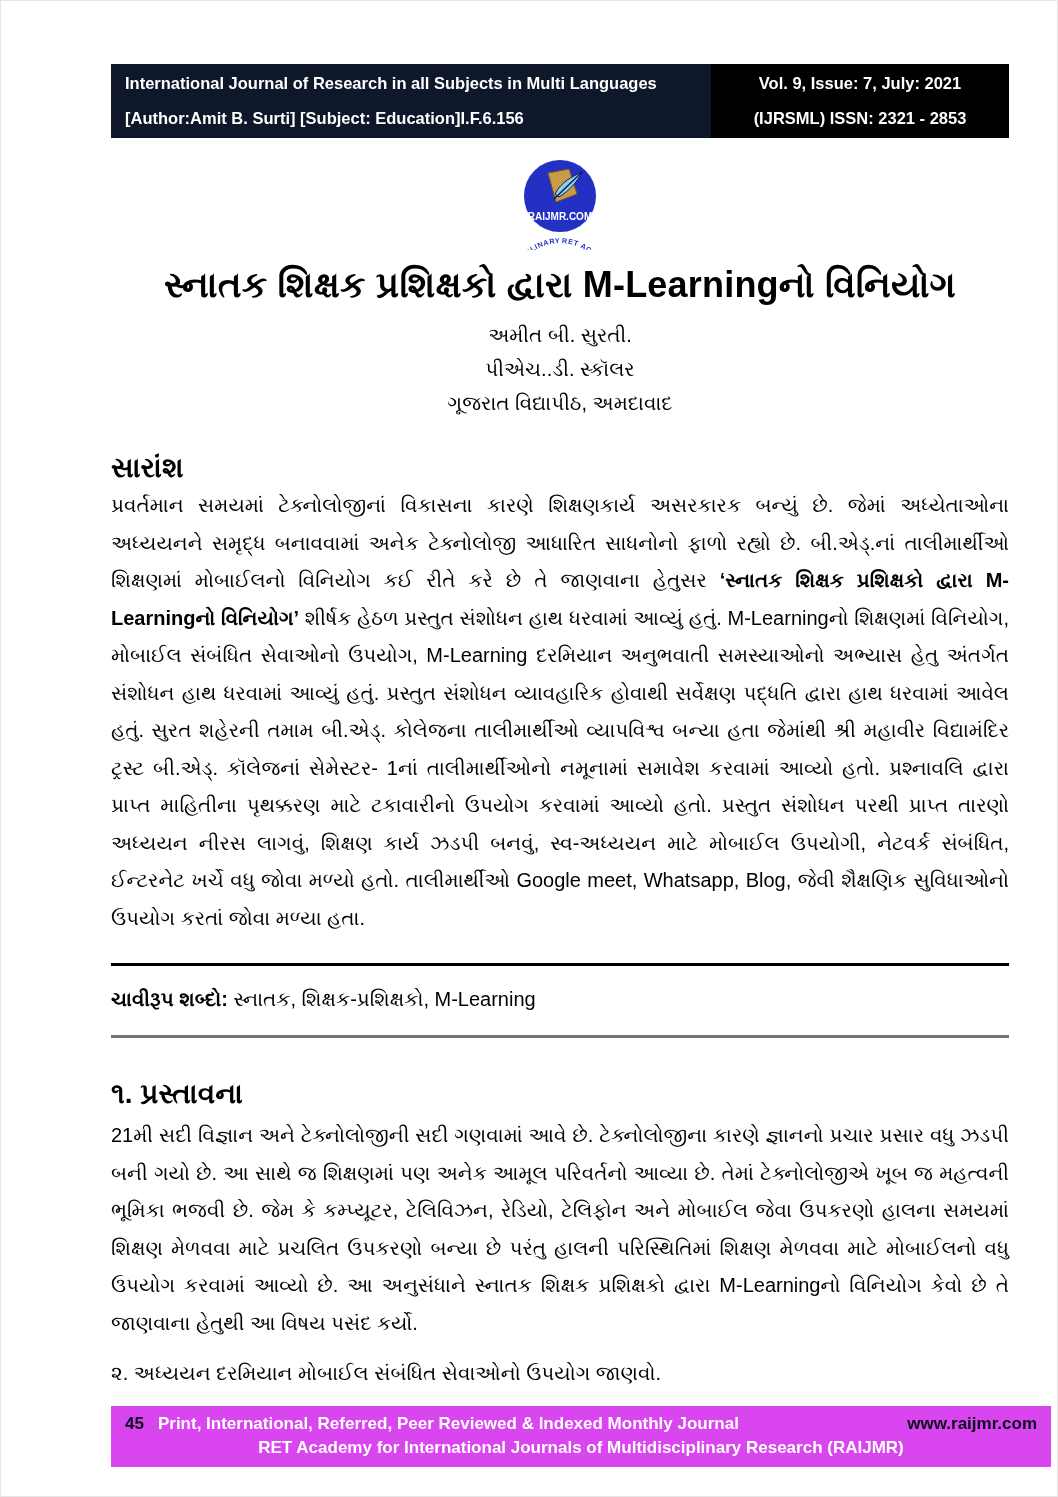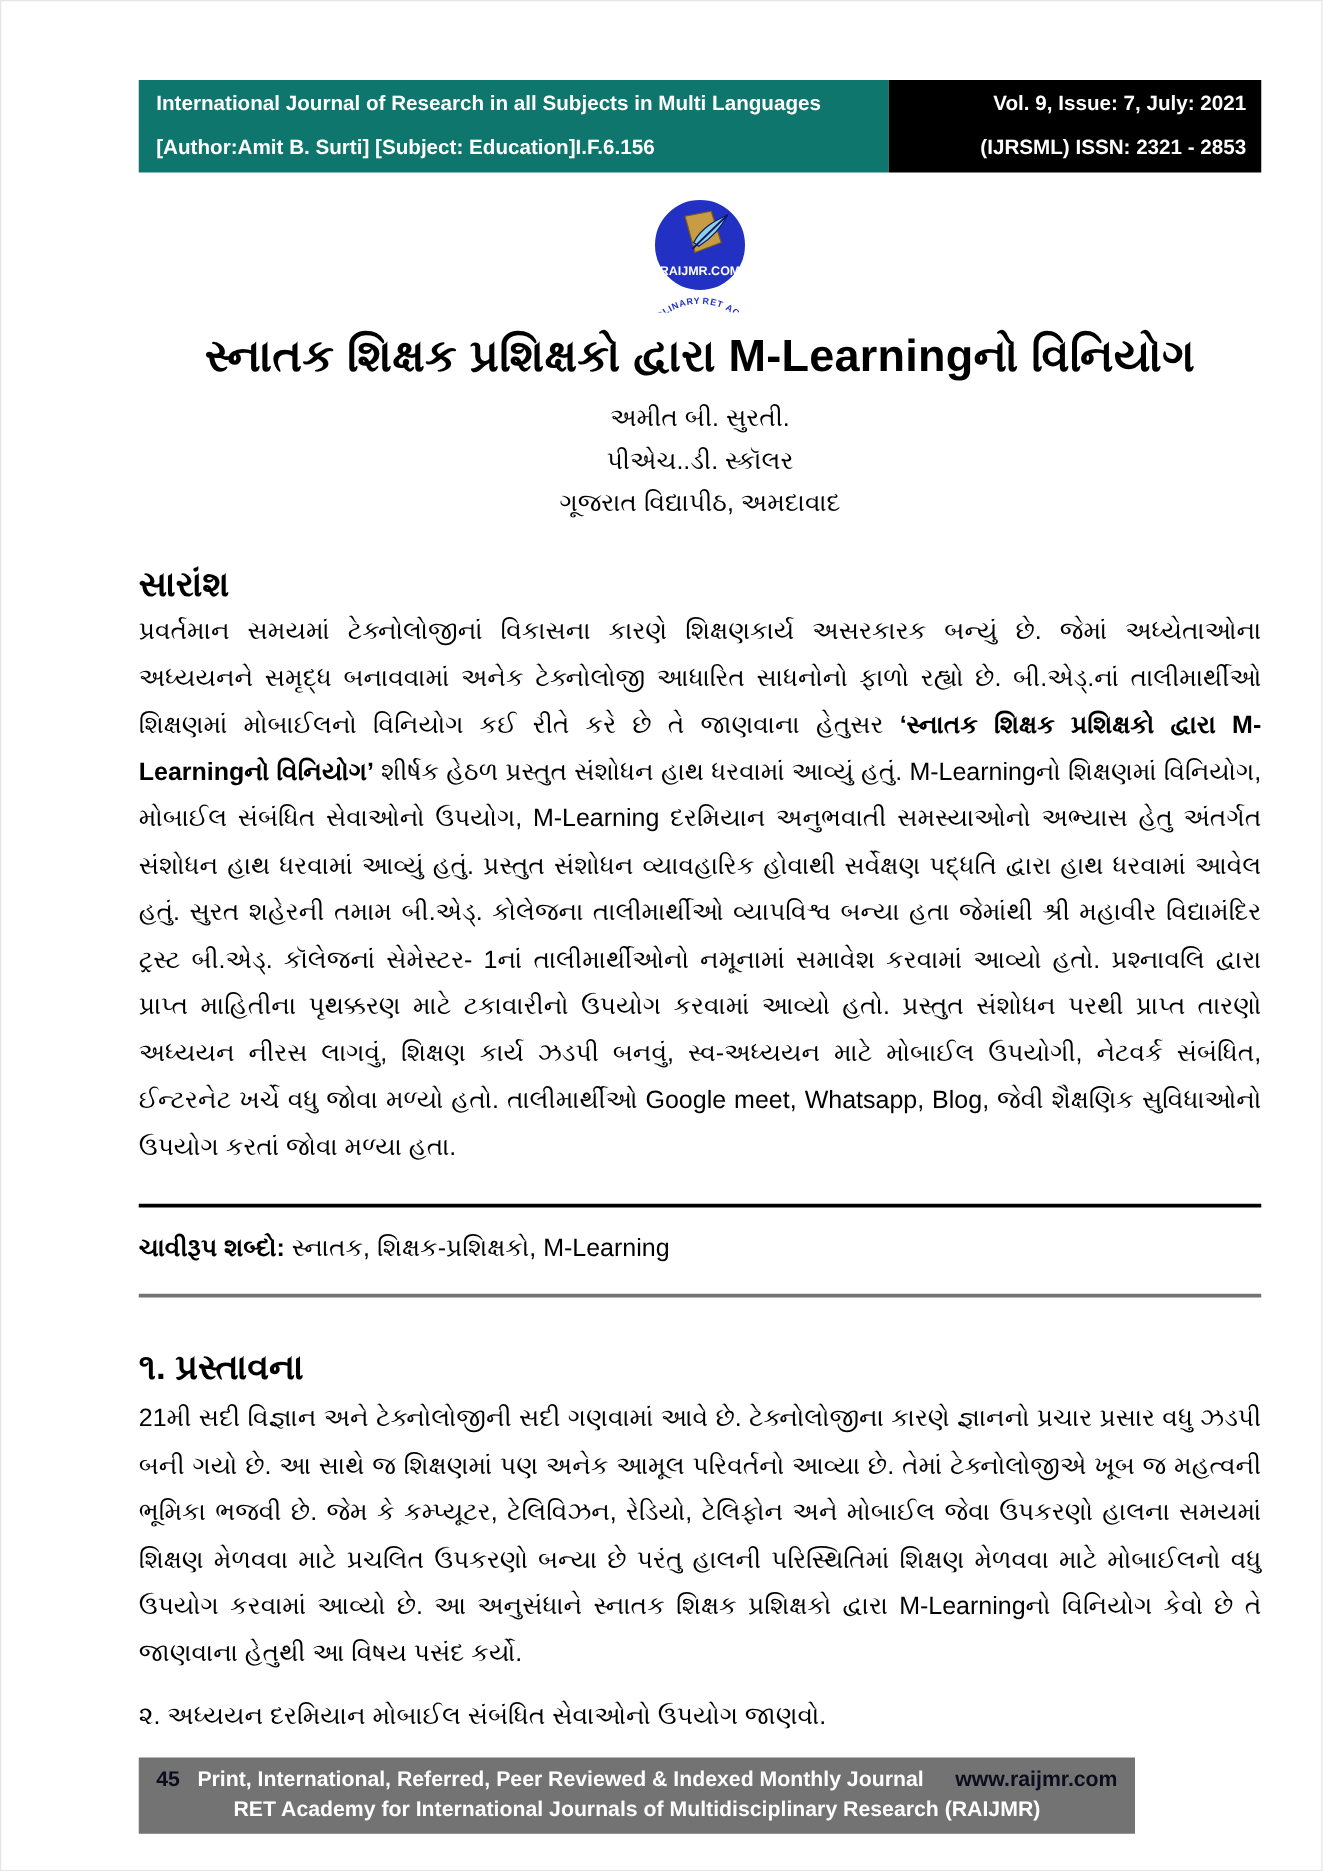--- a/index.html
+++ b/index.html
@@ -10,30 +10,30 @@
     font-family:"Liberation Sans", sans-serif;
     color:#000;
     border:1px solid #e5e5e5;
     overflow:hidden;
   }
   .content { width:898px; margin-left:110px; }
 
   
   .header-band { display:flex; margin-top:63px; height:74px; }
   .header-left {
-    flex:1; background:#0f766e; color:#fff;
+    flex:1; background:#0f172a; color:#fff;
     padding:10px 0 10px 14px;
     display:flex; flex-direction:column; justify-content:space-between;
     font-weight:bold; font-size:16.5px;
   }
   .header-right {
     width:298px; background:#000; color:#fff;
     padding:10px 12px;
     display:flex; flex-direction:column; justify-content:space-between;
-    align-items:flex-end; text-align:center;
+    align-items:center; text-align:center;
     font-weight:bold; font-size:16.5px;
   }
 
   
   .logo-wrap { display:flex; justify-content:center; margin-top:4px; }
 
   
   .paper-title {
     text-align:center; font-weight:bold; font-size:36px;
     margin-top:14px; letter-spacing:0.2px;
@@ -57,22 +57,22 @@
   .keywords-box b { font-weight:bold; }
 
   
   .section-heading { font-weight:bold; font-size:28px; margin-top:40px; }
   .section-body { font-size:20px; line-height:37.5px; text-align:justify; margin-top:6px; }
   .objective-list { margin-top:10px; font-size:20px; }
   .objective-item { line-height:30px; margin-top:16px; }
 
   
   .footer-band {
-    position:absolute; bottom:29px; left:110px; width:797px;
-    background:#737373; color:#fff;
+    position:absolute; bottom:29px; left:110px; width:940px;
+    background:#d946ef; color:#fff;
     padding:8px 14px 9px 14px;
     font-weight:bold; font-size:17px;
   }
   .footer-line1 { display:flex; align-items:baseline; }
   .footer-page-number { color:#0c0c1e; margin-right:14px; }
   .footer-journal { flex:1; }
   .footer-site { color:#0c0c1e; }
   .footer-line2 { text-align:center; margin-top:4px; }
 </style>
 </head>

